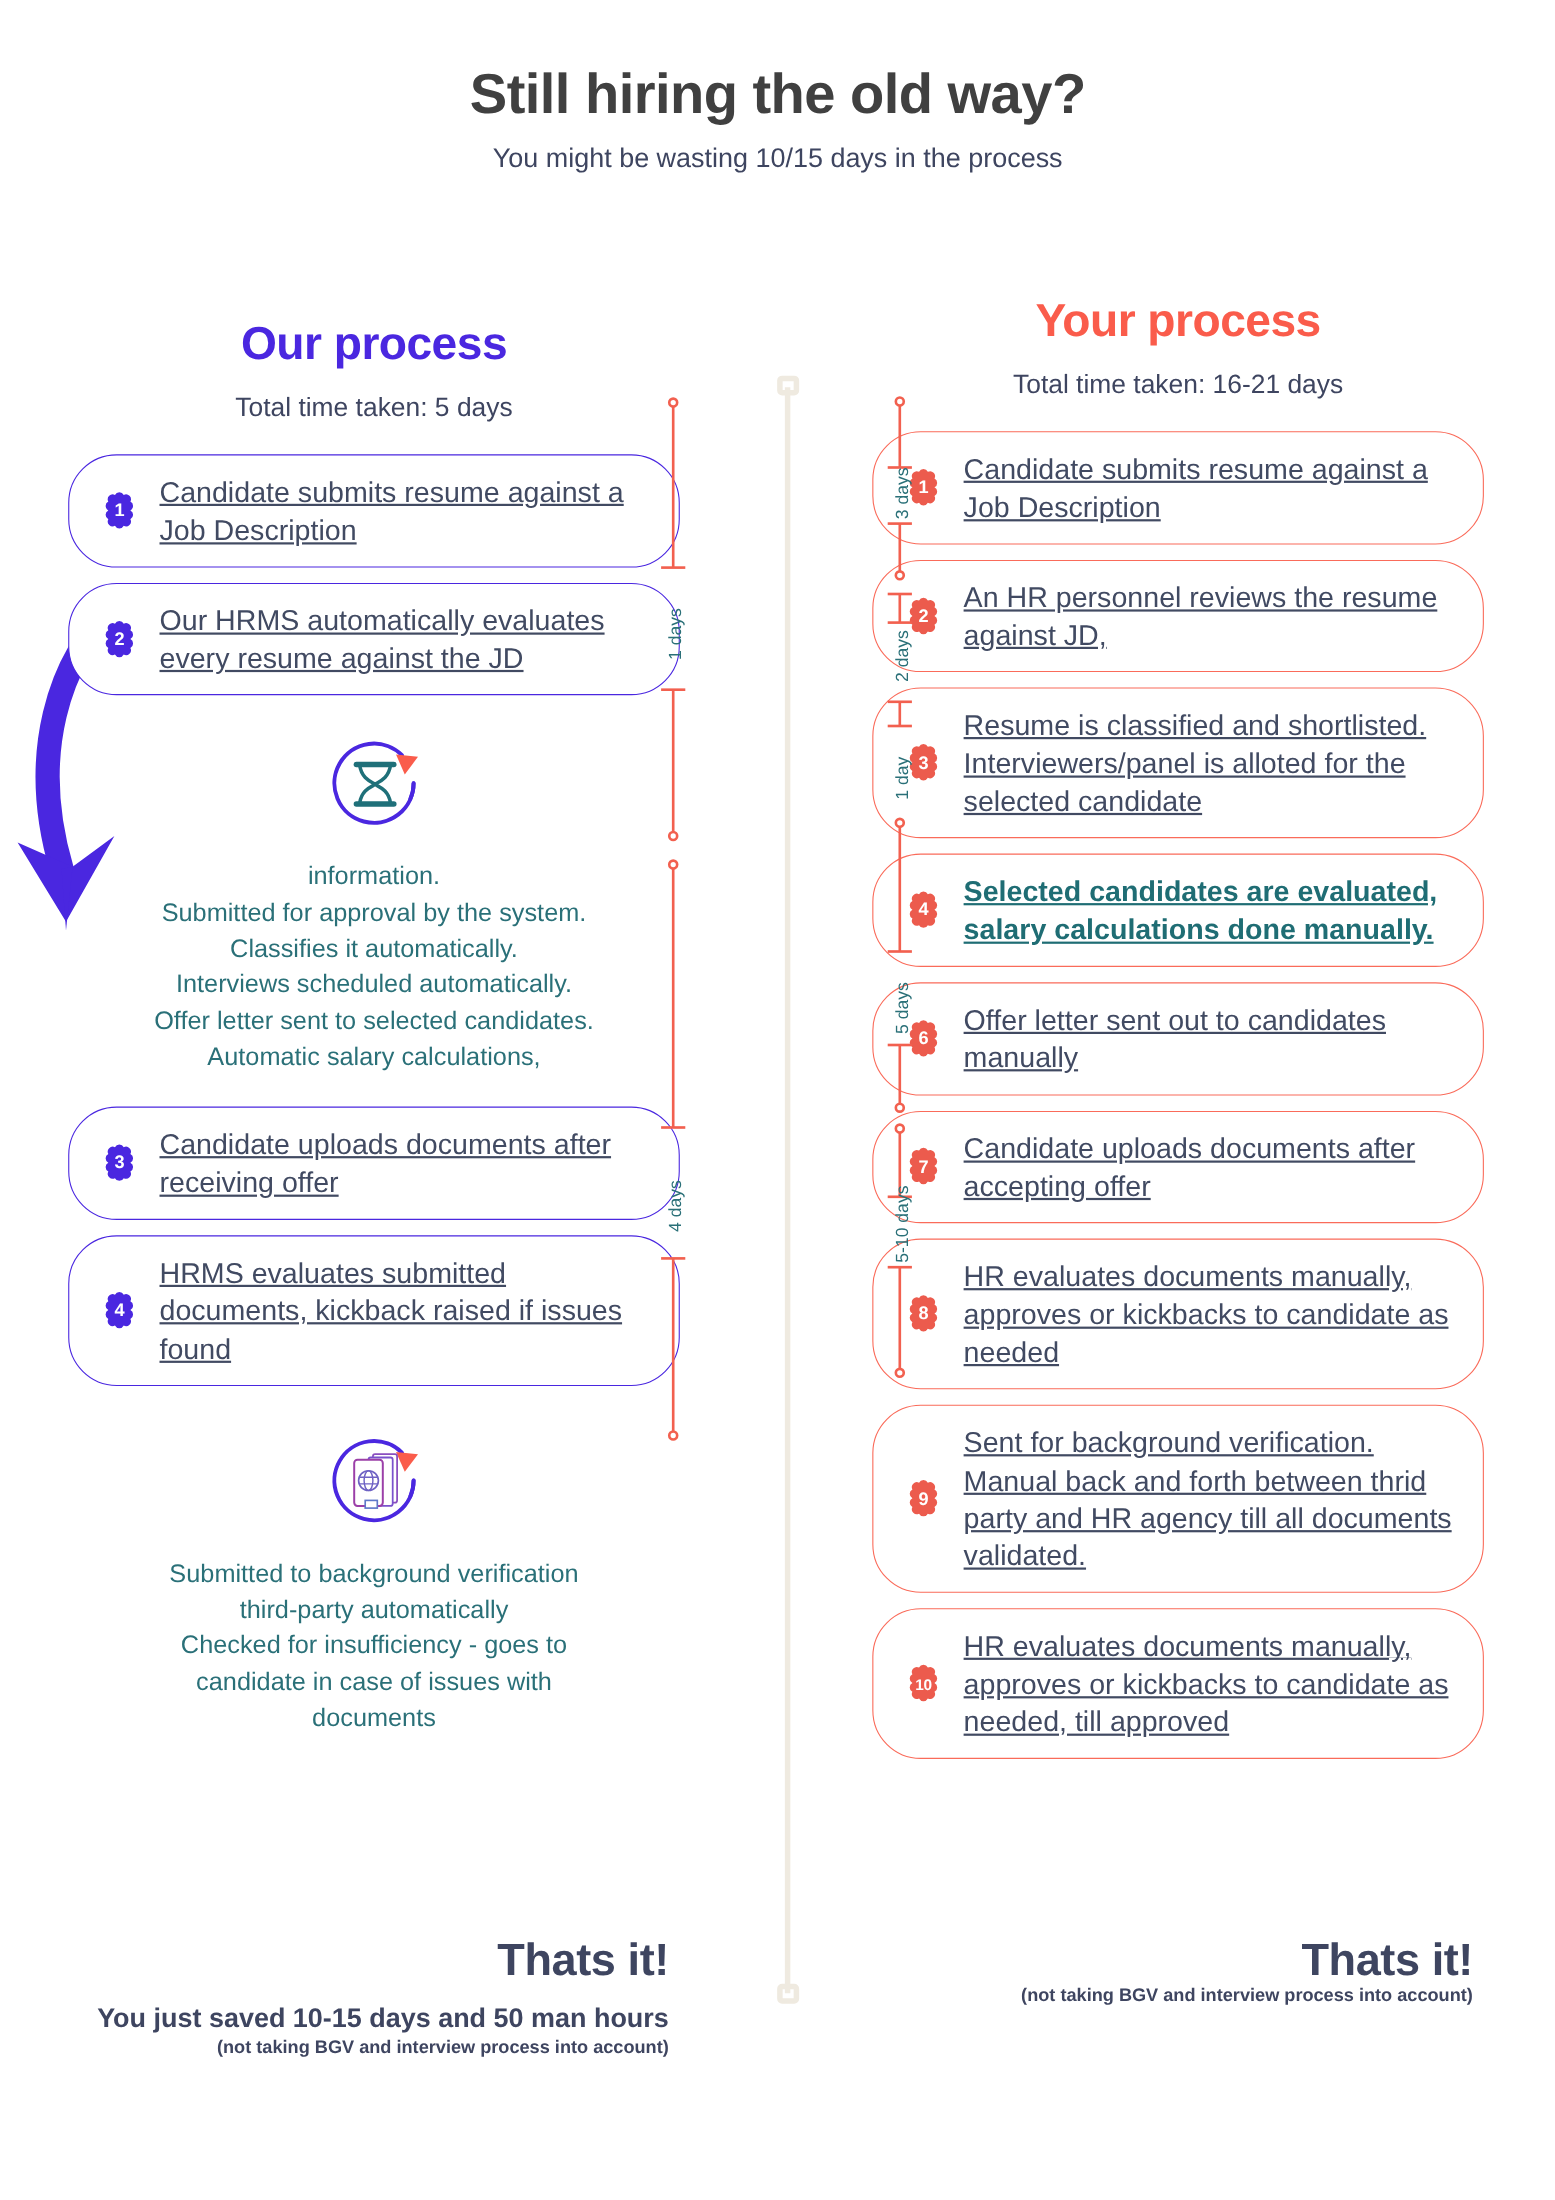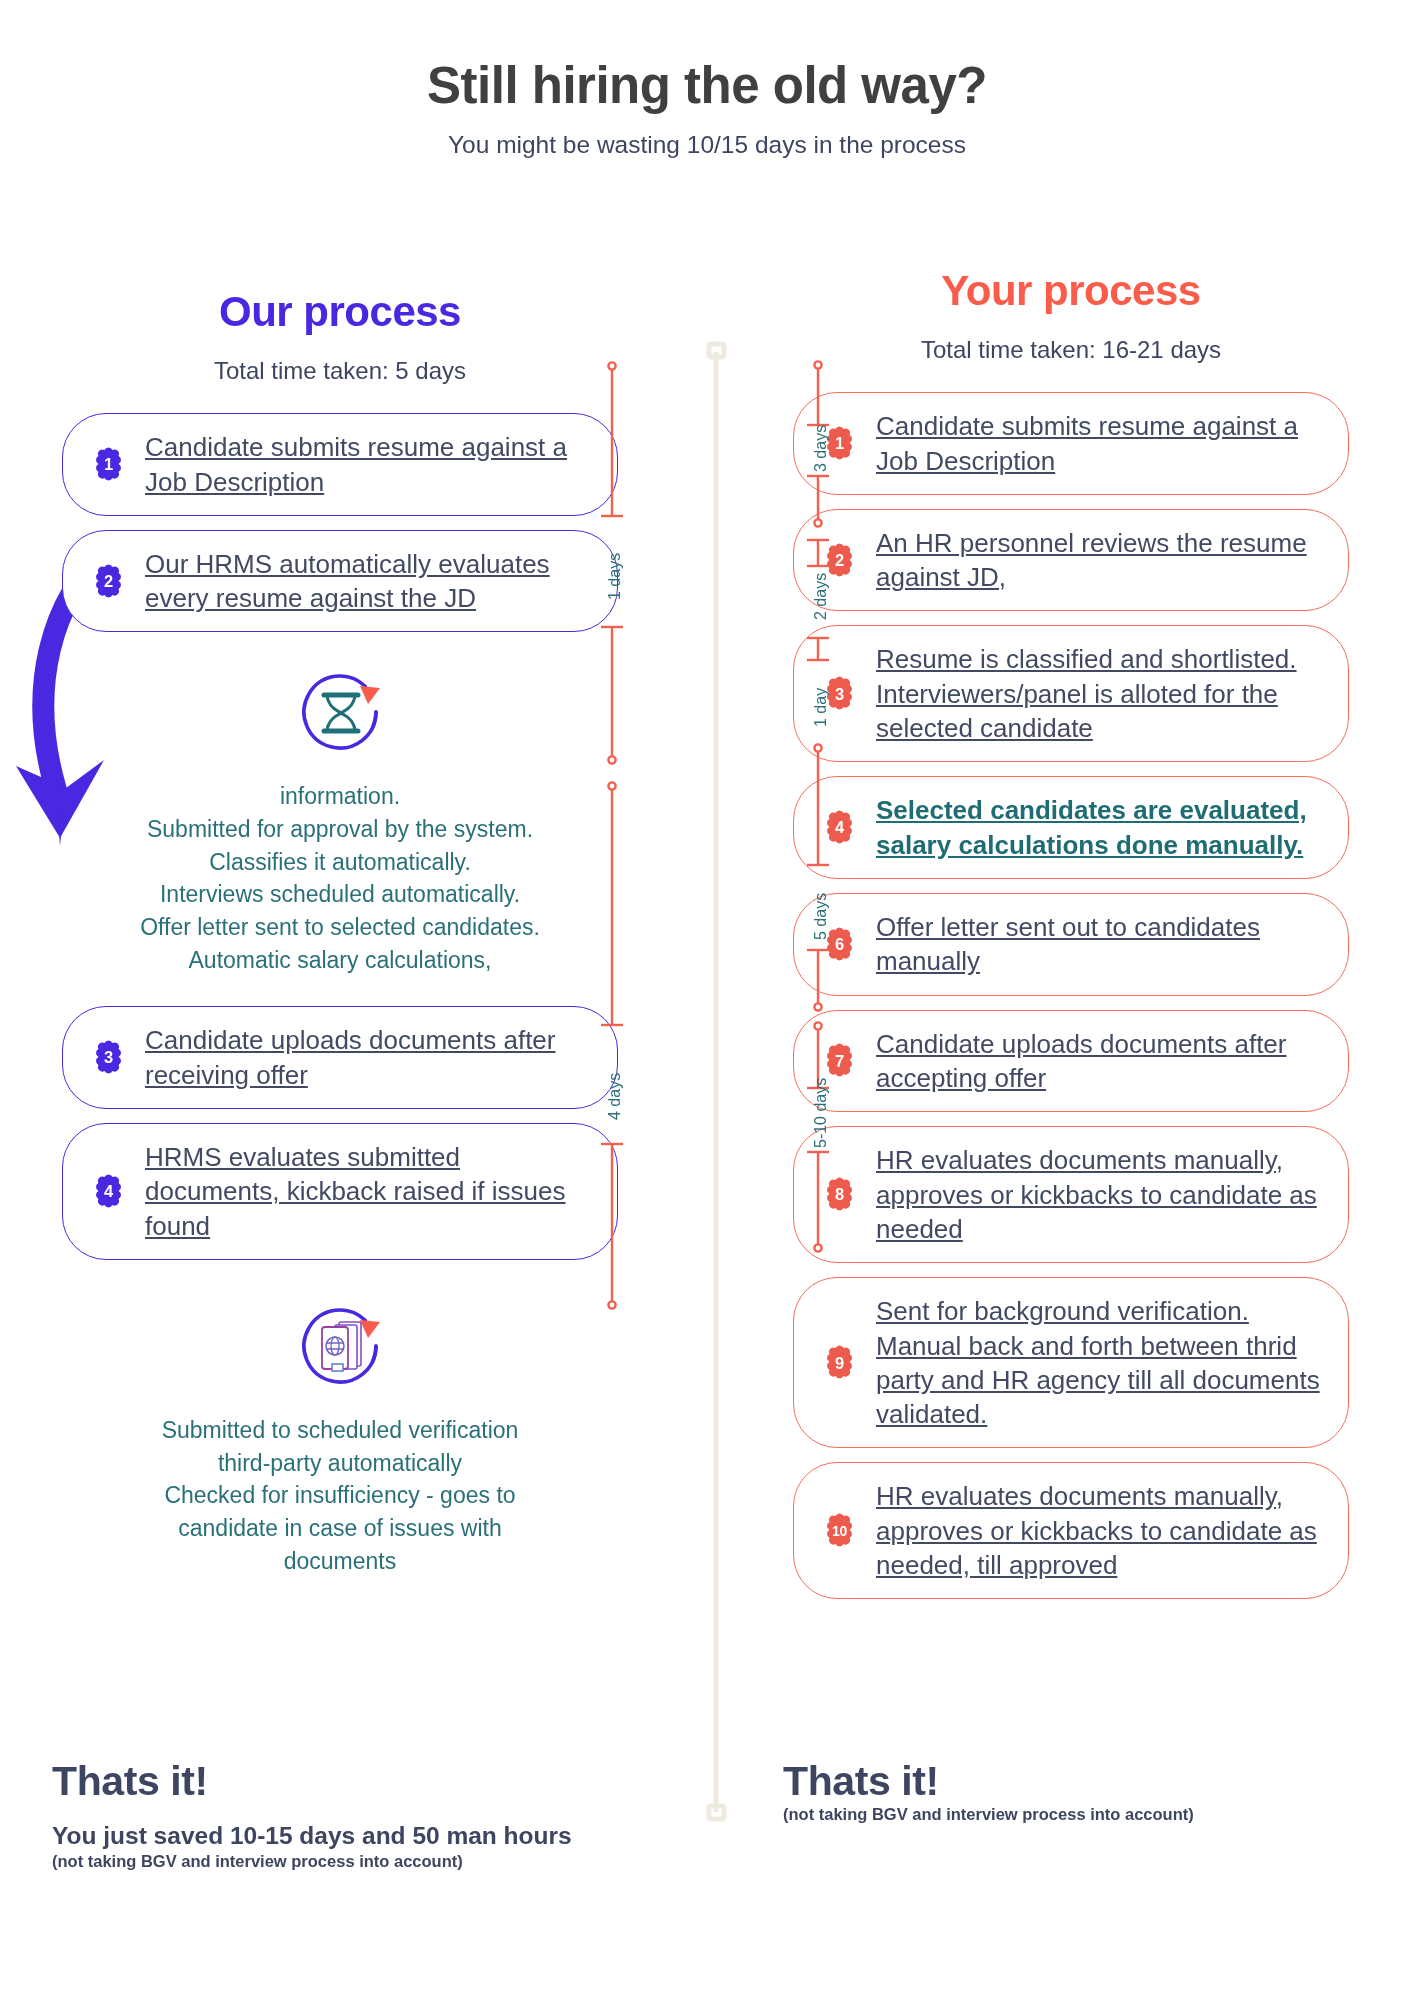--- a/index.html
+++ b/index.html
@@ -75,21 +75,21 @@
 
   
   #timeline { position:absolute; left:560px; top:0; width:290px; height:2000px; }
 
   .tl-label {
     position:absolute; font-size:16px; color:#2a7078; white-space:nowrap;
     transform:rotate(-90deg); transform-origin:left top; font-weight:400;
   }
 
   
-  .footer { position:absolute; top:1758px; width:556px; text-align:left; }
+  .footer { position:absolute; top:1758px; width:556px; text-align:right; }
   #footer-left  { left:52px; }
   #footer-right { left:783px; }
   .footer-title  { font-size:41px; font-weight:bold; color:#3e4560; letter-spacing:-0.4px;}
   .footer-sub    { font-size:24.5px; color:#3e4560; margin-top:16px; line-height:1.25; font-weight:bold;}
   .footer-note   { font-size:16.5px; color:#3e4560; margin-top:0; font-weight:bold;}
 </style>
 </head>
 <body>
 
 <div id="header">
@@ -181,21 +181,21 @@
           <rect x="45" y="22" width="22" height="44" rx="2" stroke="#8a4fc0" stroke-width="1.6" fill="#fff"></rect>
           <rect x="41" y="25" width="22" height="44" rx="2" stroke="#7a52cc" stroke-width="1.6" fill="#fff"></rect>
           <rect x="28" y="27" width="26" height="42" rx="3" stroke="#9b3fa8" stroke-width="1.8" fill="#fff"></rect>
           <circle cx="41" cy="46" r="9" stroke="#6e62c4" stroke-width="1.5" fill="none"></circle>
           <ellipse cx="41" cy="46" rx="4" ry="9" stroke="#6e62c4" stroke-width="1.3" fill="none"></ellipse>
           <path d="M32.2 43h17.6 M32.2 49h17.6" stroke="#6e62c4" stroke-width="1.3"></path>
           <rect x="38" y="64" width="11" height="7" stroke="#5f78c9" stroke-width="1.5" fill="#fff"></rect>
         </svg>
       </div>
       <div class="narrative">
-        <div>Submitted to scheduled verification</div>
+        <div>Submitted to background verification</div>
         <div>third-party automatically</div>
         <div>Checked for insufficiency - goes to</div>
         <div>candidate in case of issues with</div>
         <div>documents</div>
       </div>
     </div>
   </div>
 
   <div class="col" id="col-right">
     <div class="col-heading" id="your-heading">Your process</div>

